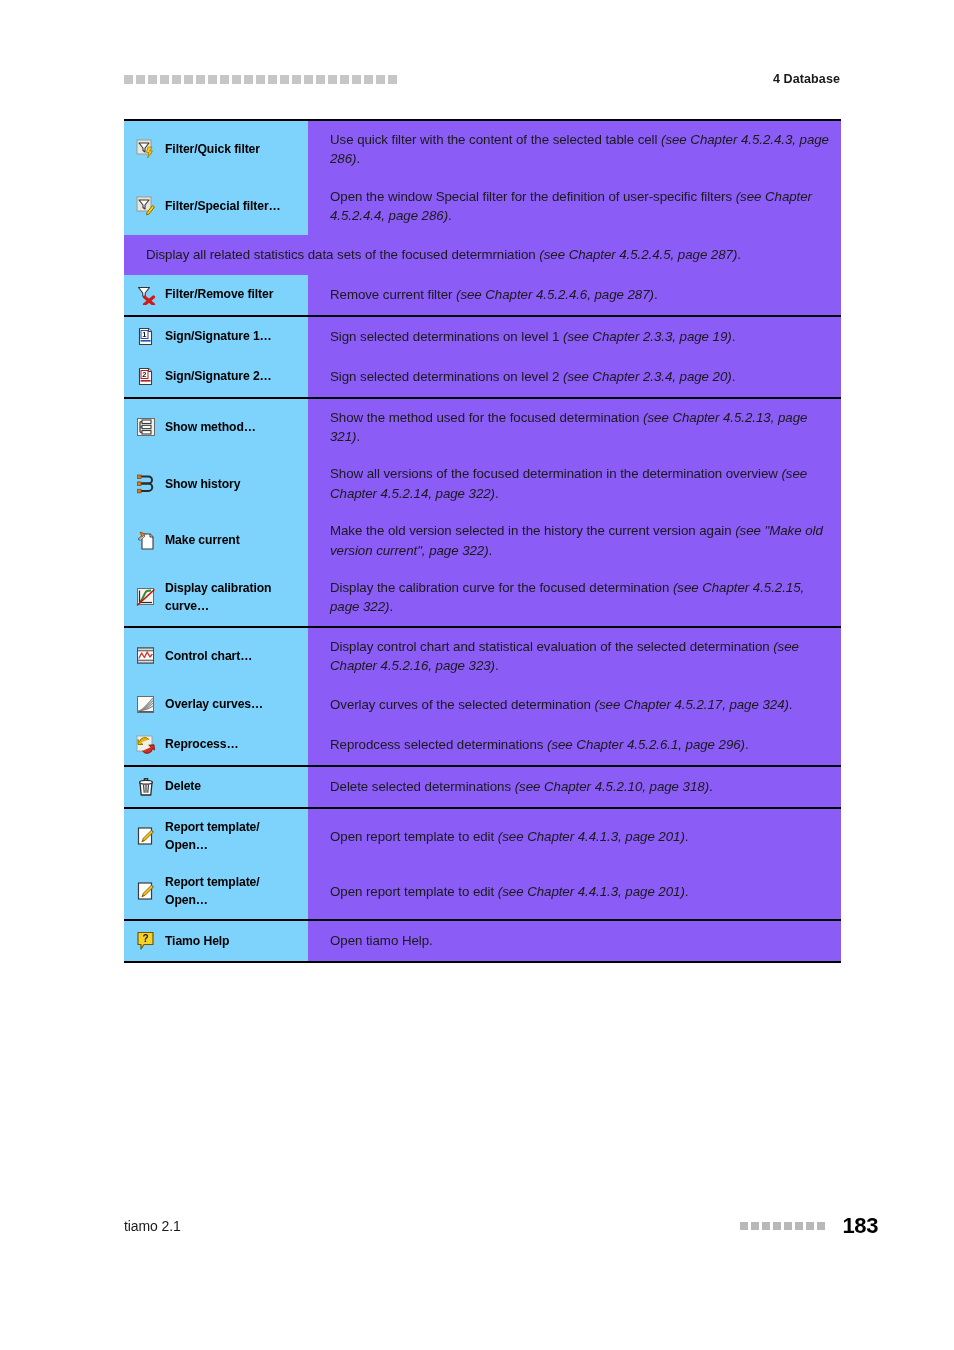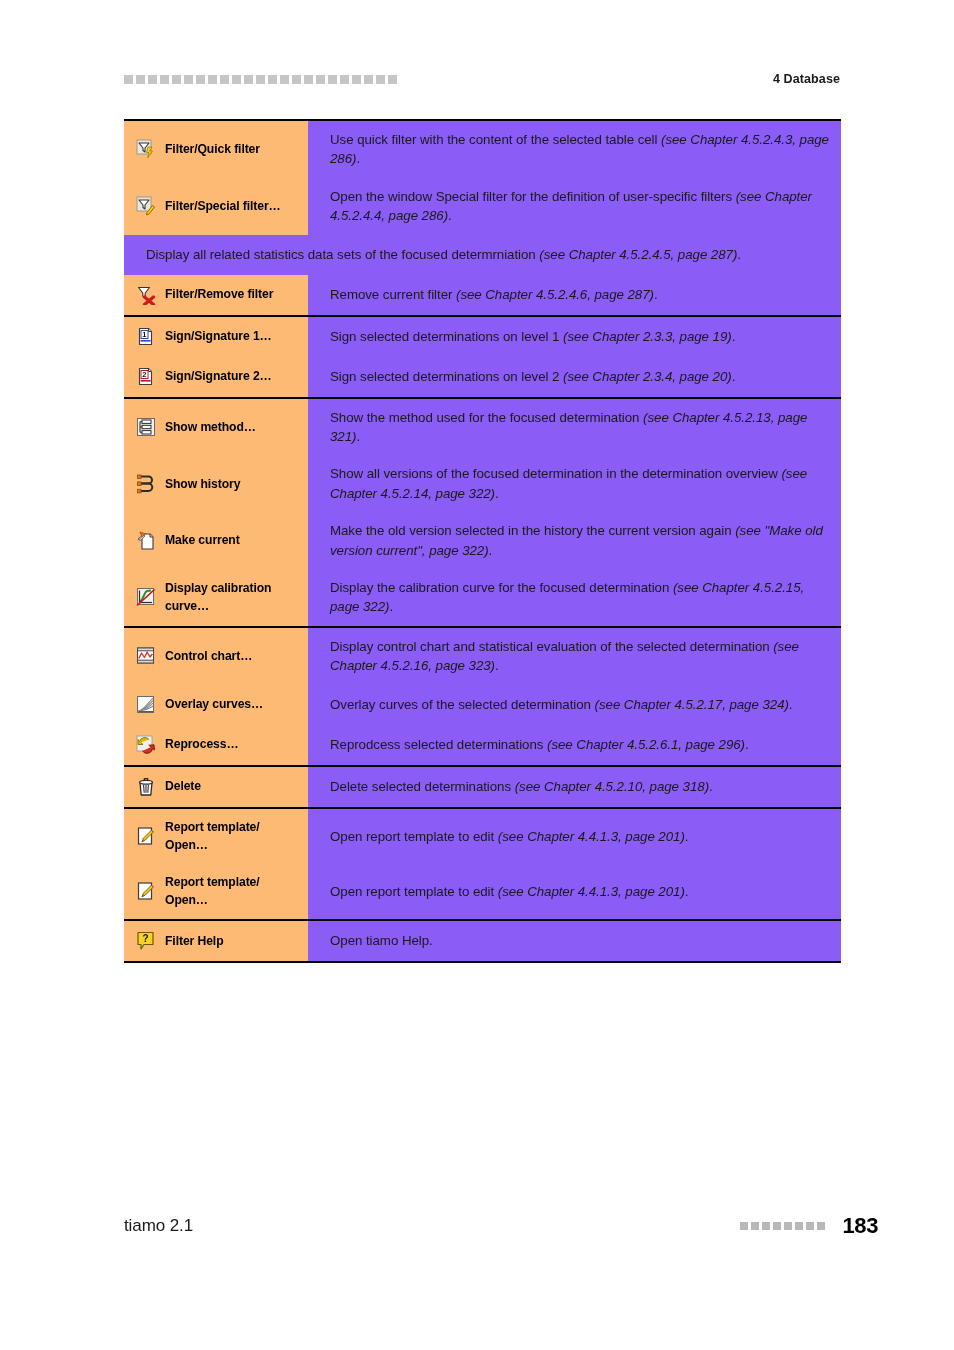--- a/index.html
+++ b/index.html
@@ -64,21 +64,21 @@
   .group:last-child { border-bottom: none; }
 
   .row {
     display: flex;
     align-items: stretch;
     min-height: 40px;
   }
   .cell-label {
     width: 184px;
     flex: 0 0 184px;
-    background: #fdba74;
+    background: #7dd3fc;
     display: flex;
     align-items: center;
     padding: 9px 20px 9px 12px;
     box-sizing: border-box;
   }
   .cell-desc {
     flex: 1 1 auto;
     background: #8b5cf6;
     padding: 9px 6px 9px 22px;
     box-sizing: border-box;
@@ -116,21 +116,21 @@
     position: absolute;
     left: 124px;
     top: 1213px;
     width: 754px;
     height: 26px;
     display: flex;
     align-items: center;
     justify-content: space-between;
   }
   .footer-left {
-    font-size: 17px;
+    font-size: 14px;
     color: #1a1a1a;
     letter-spacing: -.1px;
   }
   .footer-right {
     display: flex;
     align-items: center;
     gap: 17px;
   }
   .footer-right .sqrow i { width: 8px; height: 8px; background: #b8b8b8; }
   .page-number {
@@ -437,21 +437,21 @@
       </div>
       <div class="group">
         <div class="row">
           <div class="cell-label">
             <span class="icon-box">
               <svg viewBox="0 0 20 20">
                 <path d="M2 1.5 L17 1.5 L17 13.5 L8 13.5 L5 18 L5 13.5 L2 13.5 Z" fill="#f4d22a" stroke="#6e5a00" stroke-width="1.2" stroke-linejoin="round"></path>
                 <text x="9.5" y="11" font-family="Liberation Sans, sans-serif" font-size="10" font-weight="bold" text-anchor="middle" fill="#1a1a1a">?</text>
               </svg>
             </span>
-            <span class="label-text">Filter Help</span>
+            <span class="label-text">Tiamo Help</span>
           </div>
           <div class="cell-desc">
             <span class="desc-text"><span>Open tiamo Help.</span></span>
           </div>
         </div>
       </div>
     </div>
 
   <div class="footer">
     <div class="footer-left">tiamo 2.1</div>

